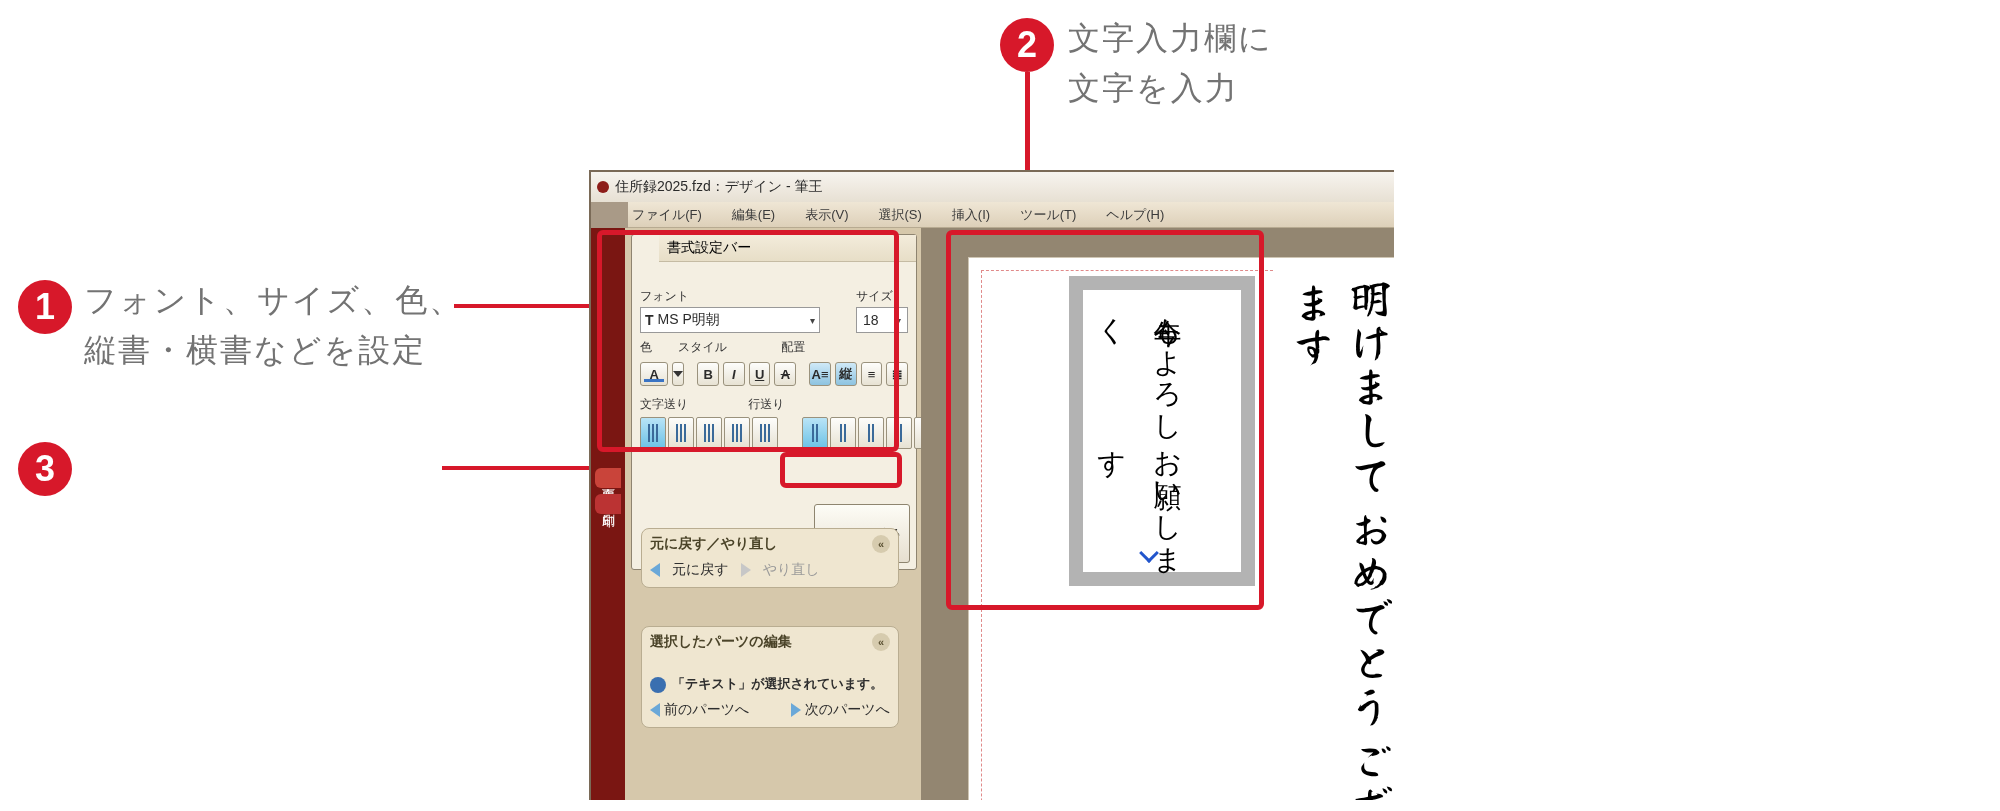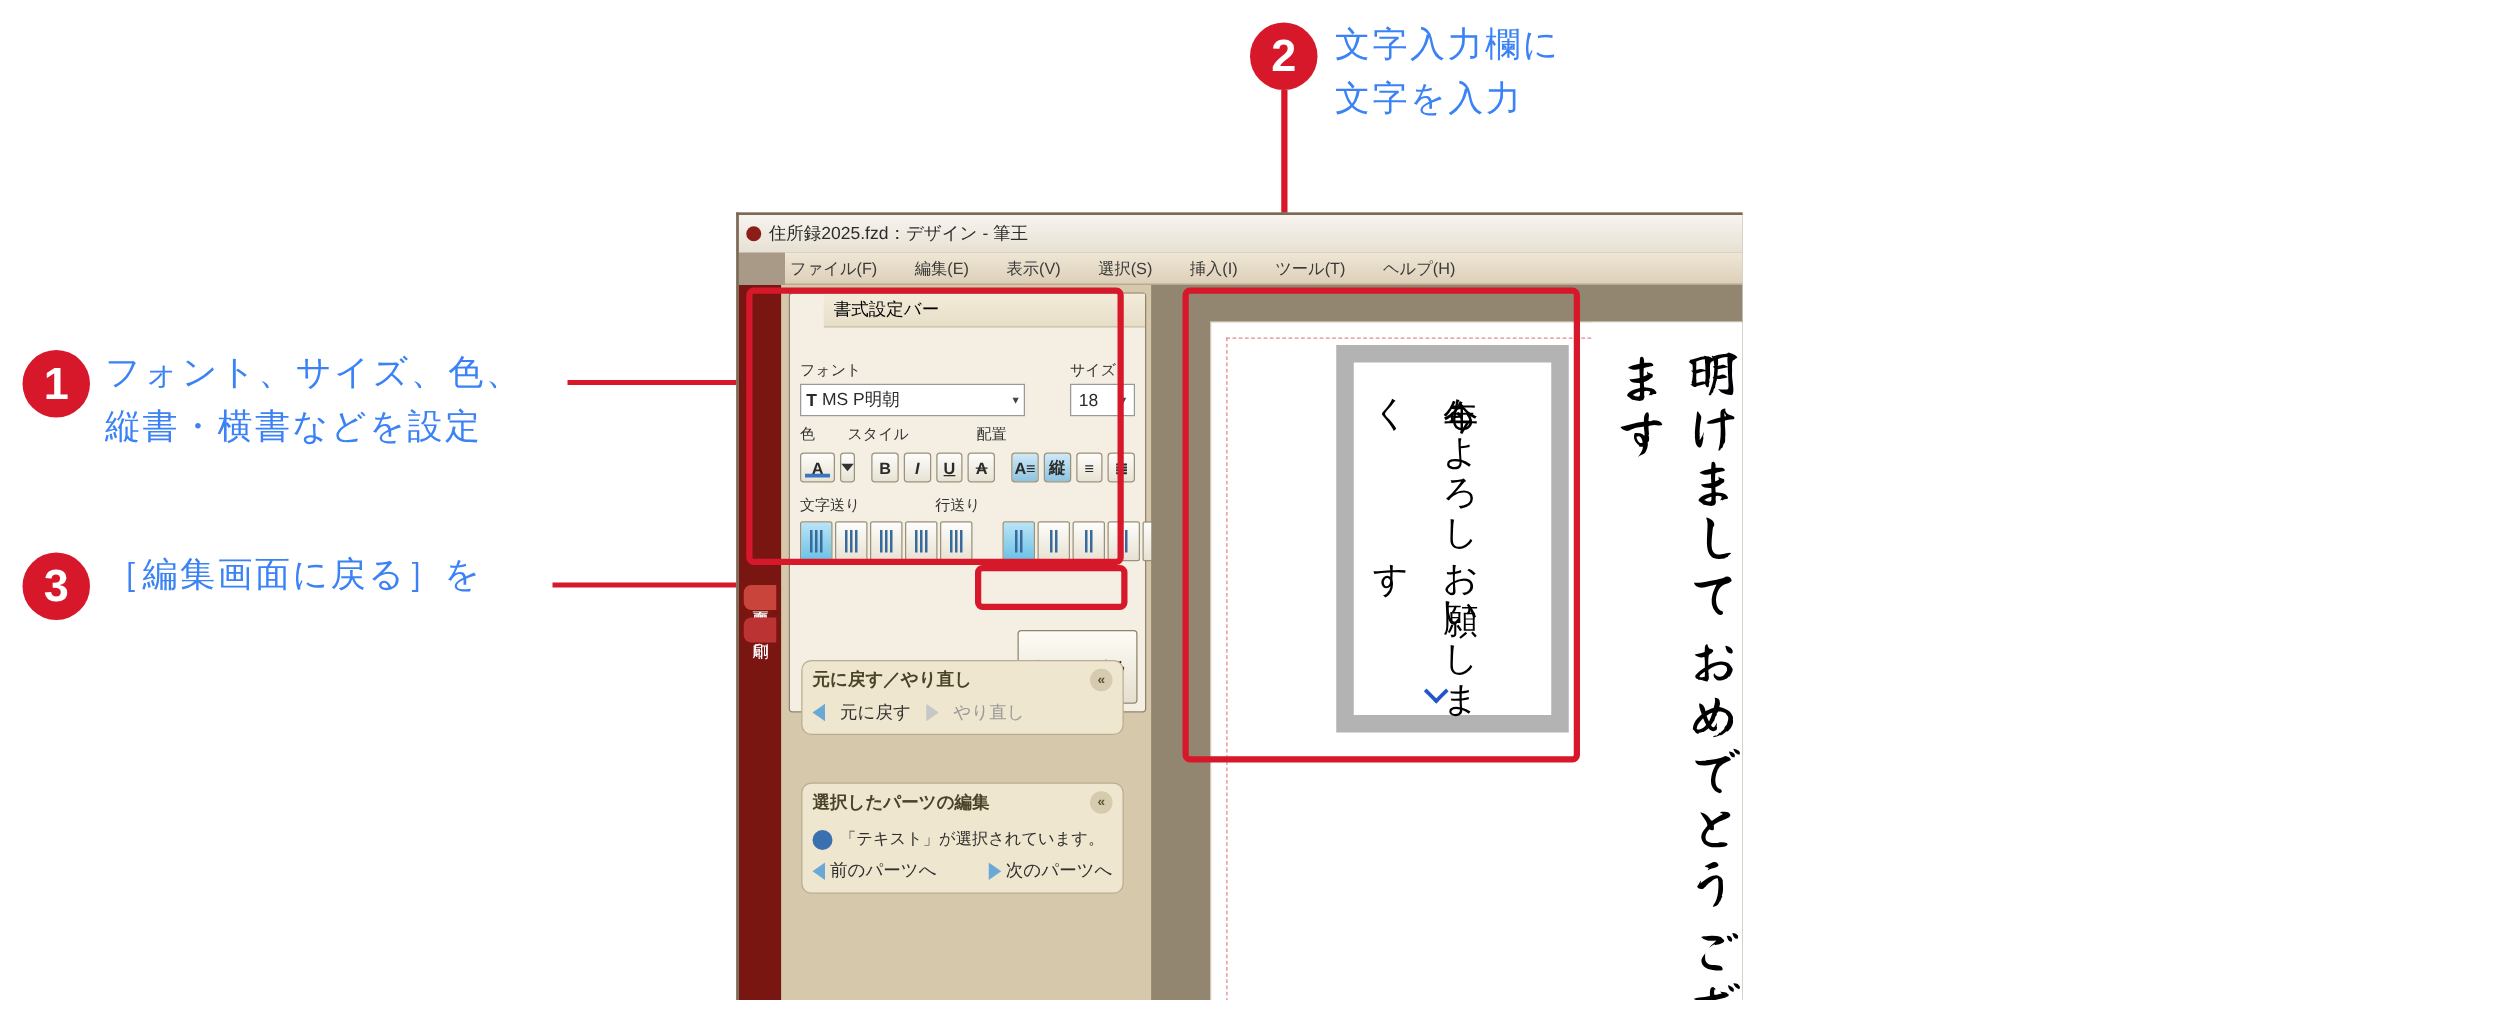--- a/index.html
+++ b/index.html
@@ -14,22 +14,22 @@
     border-radius: 50%;
     background: #d7182a;
     color: #fff;
     font-weight: 700;
     font-size: 36px;
     line-height: 54px;
     text-align: center;
   }
   .callout-text {
     position: absolute;
-    color: #3b82f6;
-    font-size: 28px;
+    color: #737373;
+    font-size: 32px;
     line-height: 1.55;
     letter-spacing: 2px;
   }
 
   
   .connector {
     position: absolute;
     background: #d7182a;
   }
 
@@ -182,21 +182,21 @@
   }
   .task-title { display:flex; align-items:flex-start; justify-content:space-between; color:#4a4328; font-weight:600; }
   .chevup {
     width:18px;height:18px;border-radius:50%;background:#d6cbae;
     display:flex;align-items:center;justify-content:center;font-size:11px;color:#5b5133;
   }
   .task-row { display:flex; gap:12px; margin-top:8px; align-items:center; }
   .tri-l { display:inline-block; width:0;height:0;border-top:7px solid transparent;border-bottom:7px solid transparent;border-right:10px solid #6aa8d8;}
   .tri-r { display:inline-block; width:0;height:0;border-top:7px solid transparent;border-bottom:7px solid transparent;border-left:10px solid #6aa8d8;}
   .muted { color:#9a9a9a; }
-  .task-msg { display:flex; gap:6px; align-items:center; font-size:13px; margin-top:11px;}
+  .task-msg { display:flex; gap:6px; align-items:center; font-size:13px; margin-top:24px;font-weight:bold;}
   .pin { width:16px;height:16px;border-radius:50%;background:#3a6fb0; margin-top:2px;}
 
   
   .canvas-area {
     flex: 1;
     background: #938671;
     position: relative;
     overflow: hidden;
   }
   .paper {
@@ -273,21 +273,20 @@
 
   <div class="badge" style="left:18px; top:280px;">1</div>
   <div class="callout-text" style="left:84px; top:276px;">
     <div>フォント、サイズ、色、</div>
     <div>縦書・横書などを設定</div>
   </div>
   <div class="connector" style="left:454px; top:304px; width:146px; height:4px;"></div>
 
   <div class="badge" style="left:18px; top:442px;">3</div>
   <div class="callout-text" style="left:84px; top:438px;">
-    <div>［編集画面に戻る］を</div>
   </div>
   <div class="connector" style="left:442px; top:466px; width:338px; height:4px;"></div>
 
   <div class="appwin">
     <div class="titlebar">
       <span class="dot"></span>
       <span>住所録2025.fzd：デザイン - 筆王</span>
     </div>
     <div class="menubar">
       <span>ファイル(F)</span>

